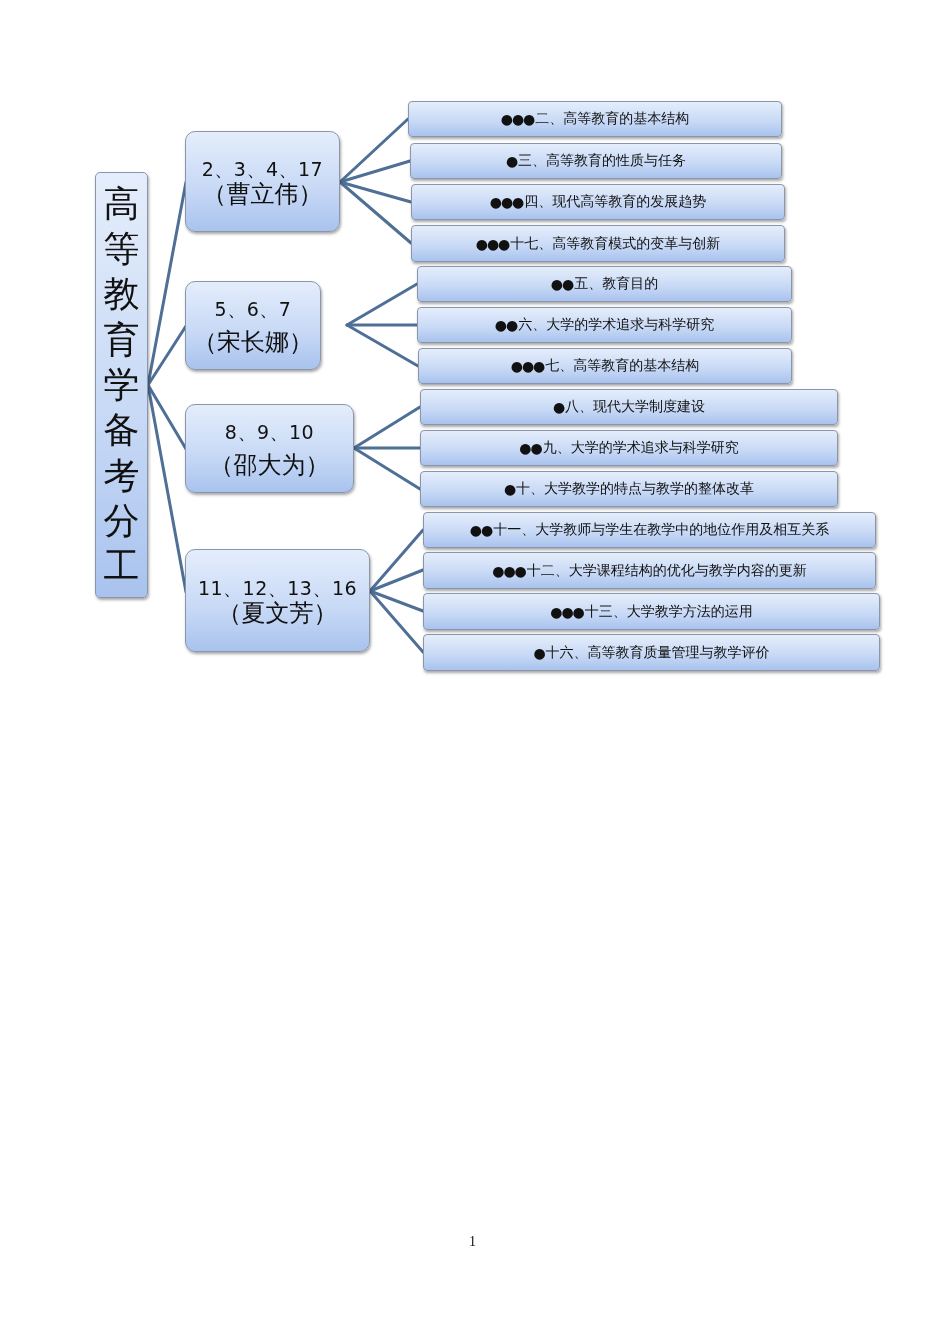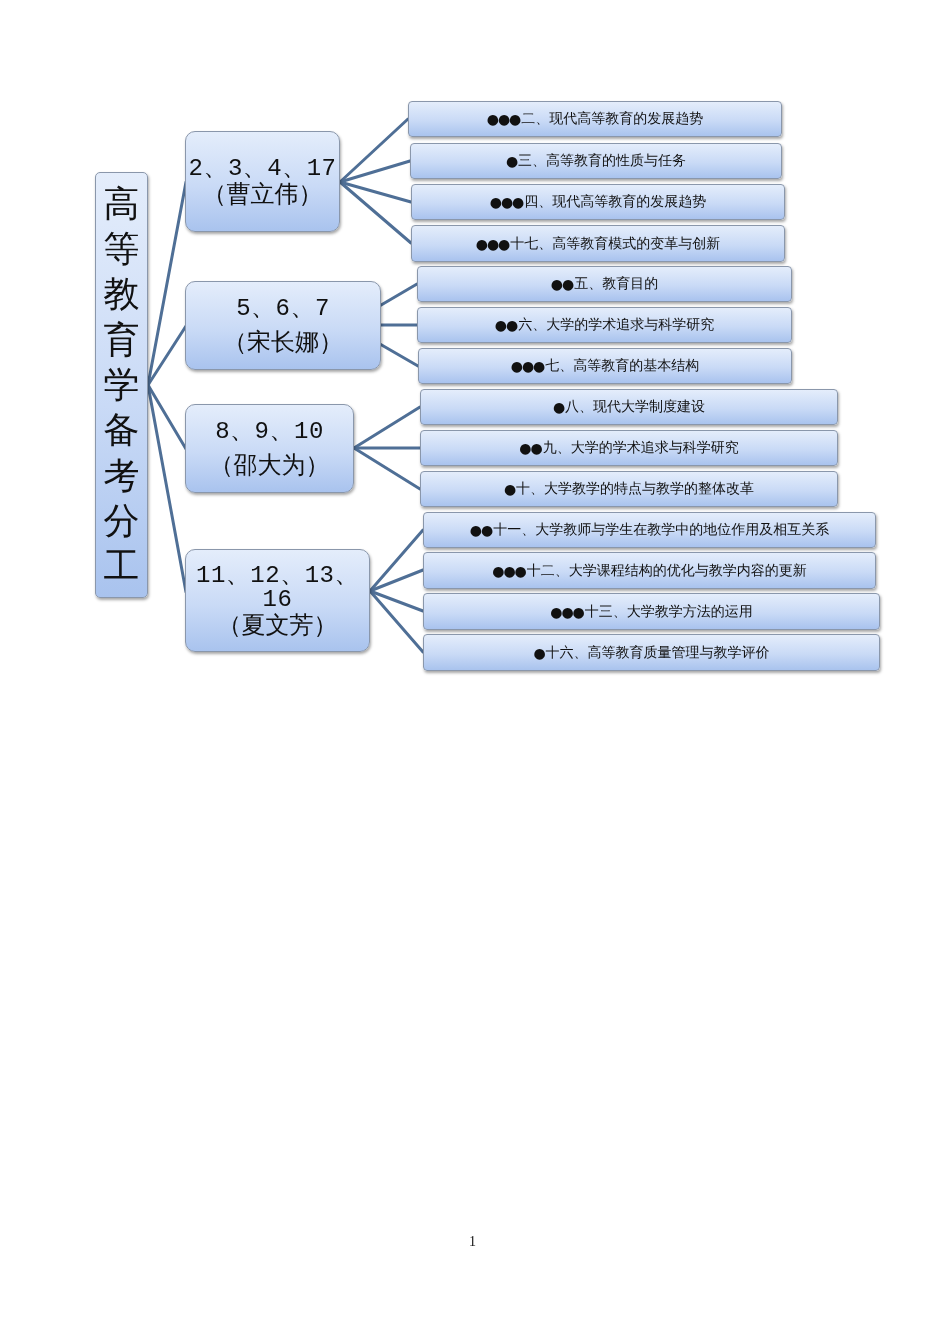--- a/index.html
+++ b/index.html
@@ -11,21 +11,21 @@
     position: absolute; box-sizing: border-box;
     background: linear-gradient(to bottom, #e4edfb 0%, #c9daf6 55%, #a9c3ee 100%);
     border: 1px solid #8a97ab;
     border-radius: 8px;
     box-shadow: 1px 2px 3px rgba(0,0,0,0.35);
     display: flex; align-items: center; justify-content: center; text-align: center;
   }
   .root { border-radius: 5px; flex-direction: column; justify-content: space-around; padding: 8px 0; }
   .root span { font-family: "DejaVu Serif", "Liberation Serif", serif; font-size: 36px; line-height: 44px; display: block; color: #111; }
   .group { flex-direction: column; border-radius: 10px; }
-  .group .nums { font-size: 24px; line-height: 24px; letter-spacing: 0.5px; font-family: Liberation Mono, monospace; }
+  .group .nums { font-size: 19px; line-height: 24px; letter-spacing: 0.5px; }
   .group .name { font-family: "DejaVu Serif", "Liberation Serif", serif; font-size: 24px; line-height: 26px; }
   .item { border-radius: 4px; font-size: 14px; white-space: nowrap; }
   .item .dots { letter-spacing: -1px; margin-right: 1px; }
   .page-num { position: absolute; left: 469px; top: 1234px; font-family: "Liberation Serif", serif; font-size: 14px; }
 </style>
 </head>
 <body>
 
 <div class="canvas">
 
@@ -68,36 +68,36 @@
     <span>分</span>
     <span>工</span>
   </div>
 
   <div class="box group" style="left:185px; top:131px; width:155px; height:101px;">
     <div class="nums">2、3、4、17</div>
     <div class="name">（曹立伟）</div>
   </div>
   <div class="box item" style="left:408px; top:101px; width:374px; height:36px;">
     <span class="dots">●●●</span>
-      <span>二、现代高等教育的发展趋势</span>
+      <span>二、高等教育的基本结构</span>
   </div>
   <div class="box item" style="left:410px; top:143px; width:372px; height:36px;">
     <span class="dots">●</span>
       <span>三、高等教育的性质与任务</span>
   </div>
   <div class="box item" style="left:411px; top:184px; width:374px; height:36px;">
     <span class="dots">●●●</span>
       <span>四、现代高等教育的发展趋势</span>
   </div>
   <div class="box item" style="left:411px; top:225px; width:374px; height:37px;">
     <span class="dots">●●●</span>
       <span>十七、高等教育模式的变革与创新</span>
   </div>
 
-  <div class="box group" style="left:185px; top:281px; width:196px; height:89px;">
+  <div class="box group" style="left:185px; top:281px; width:136px; height:89px;">
     <div class="nums" style="margin-bottom:8px;">5、6、7</div>
     <div class="name">（宋长娜）</div>
   </div>
   <div class="box item" style="left:417px; top:266px; width:375px; height:36px;">
     <span class="dots">●●</span>
       <span>五、教育目的</span>
   </div>
   <div class="box item" style="left:417px; top:307px; width:375px; height:36px;">
     <span class="dots">●●</span>
       <span>六、大学的学术追求与科学研究</span>

